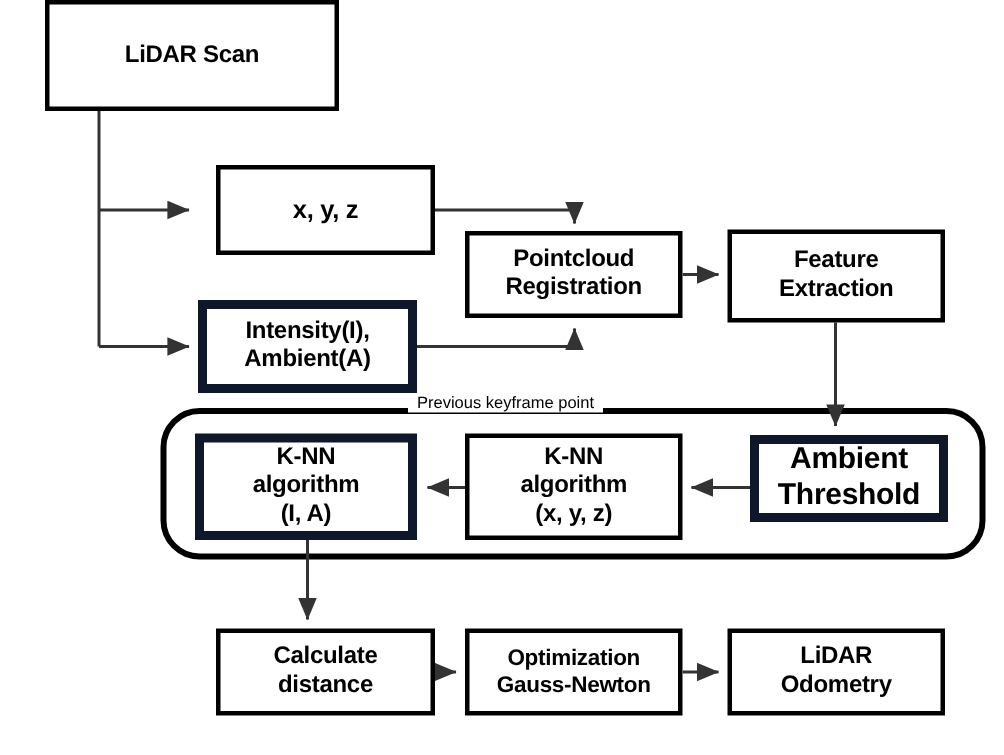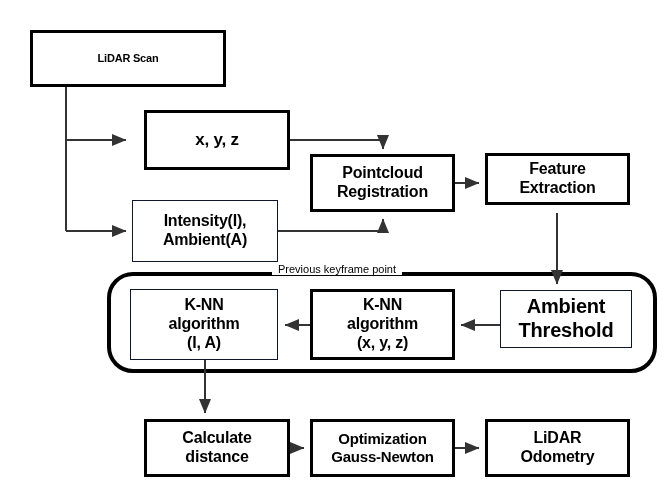--- a/index.html
+++ b/index.html
@@ -21,21 +21,21 @@
     text-align:center;
     background:#ffffff;
     color:#000000;
     font-weight:bold;
     line-height:1.18;
     letter-spacing:-0.2px;
     white-space:pre-line;
     z-index:3;
   }
   .node.black{border:3px solid #000000;}
-  .node.red{border:1px solid #0f172a;}
+  .node.red{border:6px solid #0f172a;}
 
   
   .group{
     position:absolute;
     box-sizing:border-box;
     border:4px solid #000000;
     border-radius:26px;
     background:transparent;
     z-index:1;
   }
@@ -97,31 +97,31 @@
       <path d="M310,325 L285,325" marker-end="url(#arrowL)"></path>
 
       <path d="M205,360 L205,413" marker-end="url(#arrow)"></path>
 
       <path d="M278,448 L304,448" marker-end="url(#arrow)"></path>
 
       <path d="M455,448 L479,448" marker-end="url(#arrow)"></path>
     </g>
   </svg>
 
-  <div class="node black" style="left:30px;top:30px;width:196px;height:57px;font-size:11px;">LiDAR Scan</div>
+  <div class="node black" style="left:30px;top:0;width:196px;height:74px;font-size:16px;">LiDAR Scan</div>
 
   <div class="node black" style="left:132px;top:110px;width:146px;height:60px;font-size:17px;margin-left:12px;">x, y, z</div>
 
   <div class="node red" style="left:132px;top:200px;width:146px;height:62px;font-size:16px;">Intensity(I),
 Ambient(A)</div>
 
   <div class="node black" style="left:310px;top:154px;width:145px;height:58px;font-size:16px;">Pointcloud
 Registration</div>
 
-  <div class="node black" style="left:485px;top:153px;width:145px;height:52px;font-size:16px;">Feature
+  <div class="node black" style="left:485px;top:153px;width:145px;height:62px;font-size:16px;">Feature
 Extraction</div>
 
   <div class="group" style="left:107px;top:272px;width:550px;height:101px;"></div>
 
   <div class="group-label" style="left:272px;top:264px;">Previous keyframe point</div>
 
   <div class="node red" style="left:130px;top:289px;width:148px;height:71px;font-size:16px;">K-NN
 algorithm
 (I, A)</div>
 

